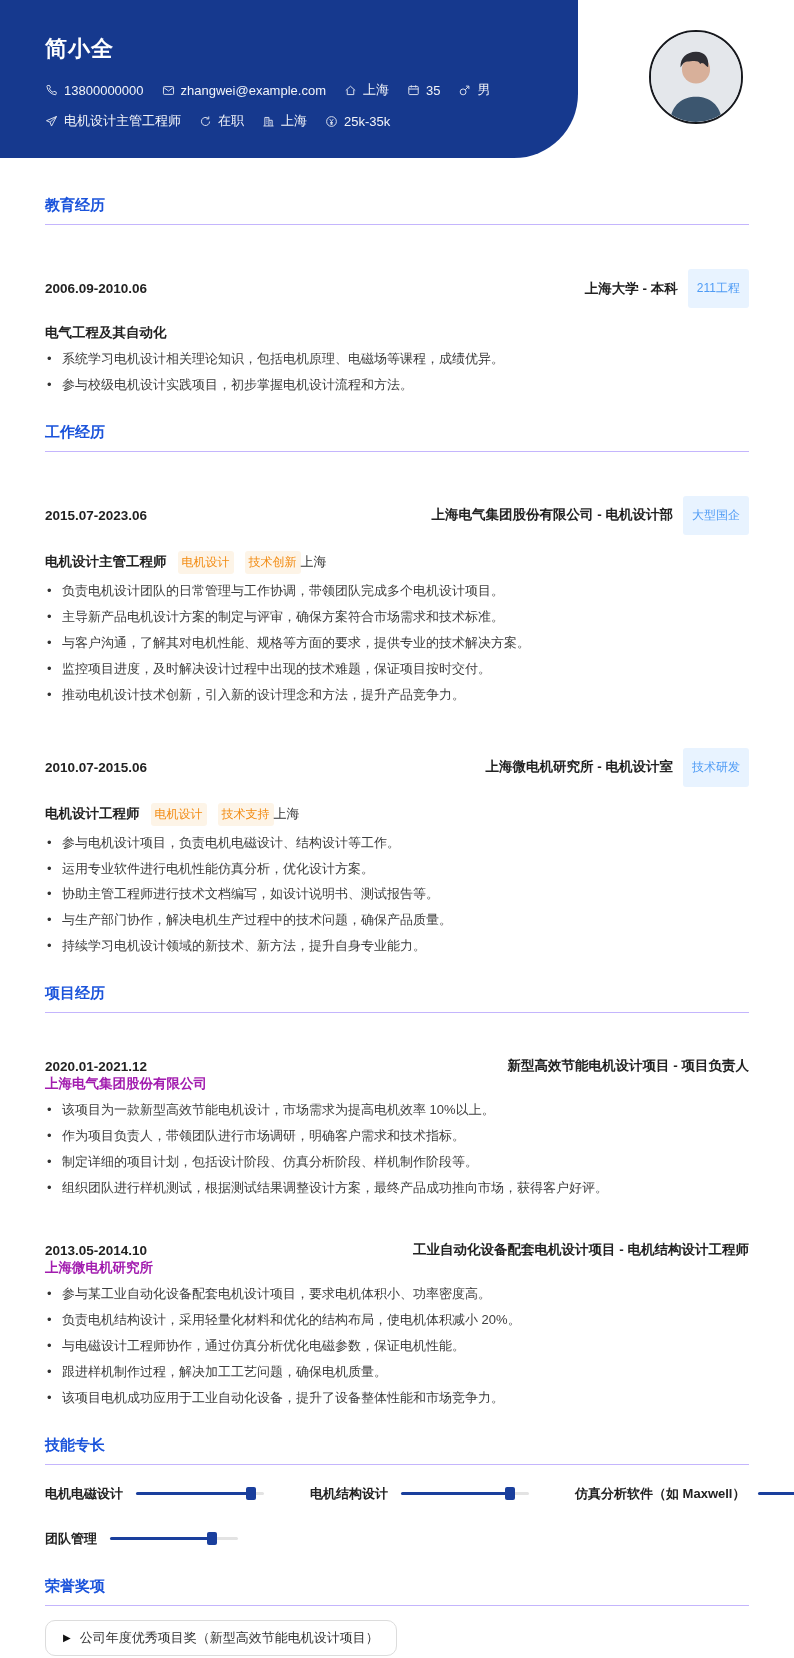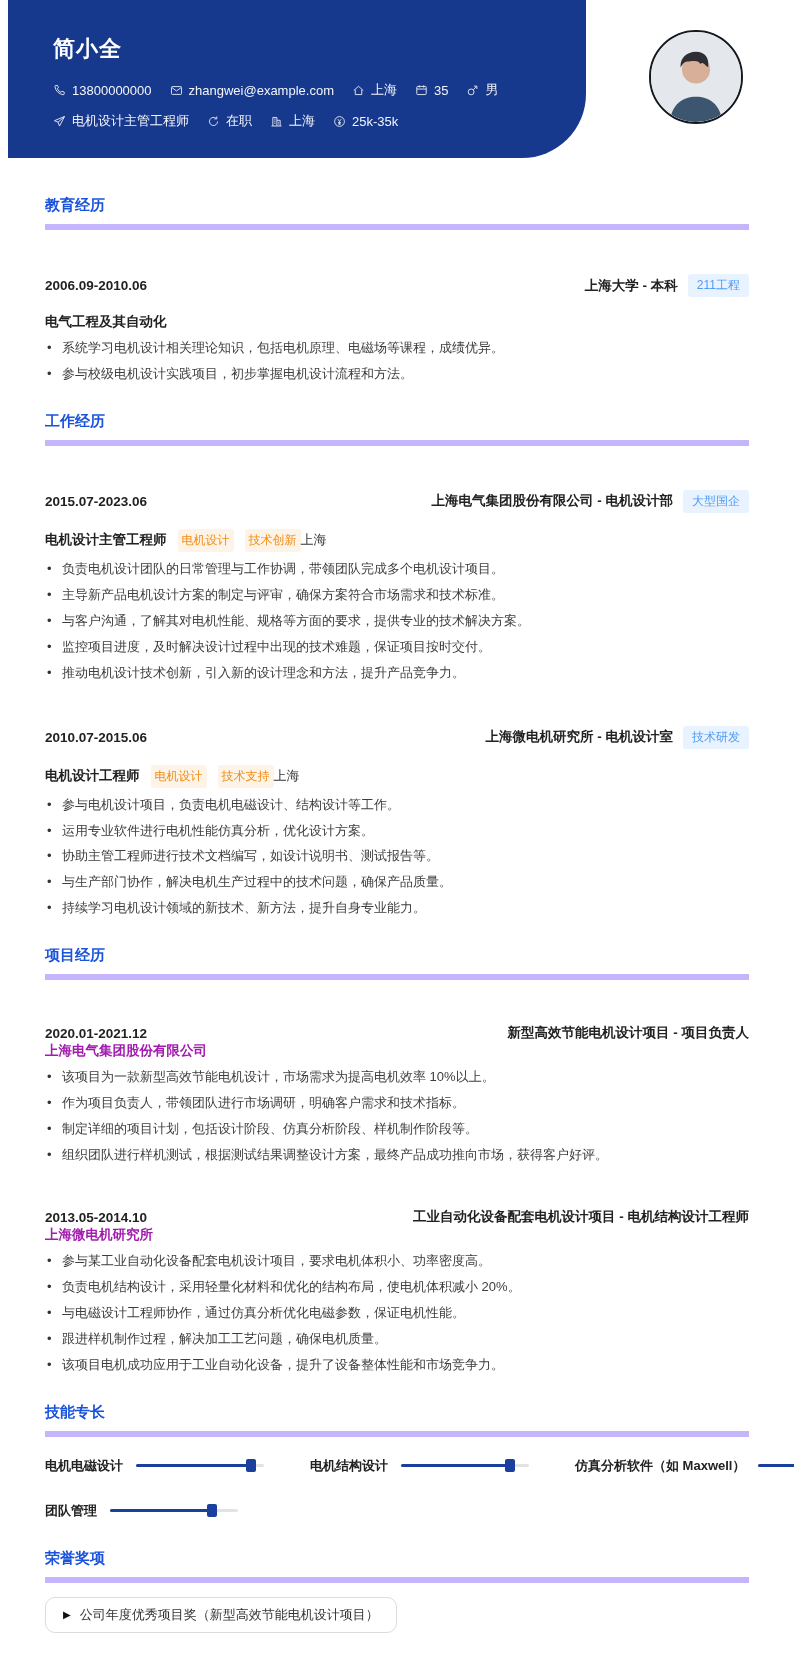--- a/index.html
+++ b/index.html
@@ -12,21 +12,21 @@
     position: relative;
   }
   
   .header {
     position: relative;
     height: 167px;
     background: #ffffff;
   }
   .header-panel {
     position: absolute;
-    left: 8px; top: 0;
+    left: 0; top: 0;
     width: 578px;
     height: 158px;
     background: #16398E;
     border-radius: 0 0 64px 0;
     padding: 34px 0 0 45px;
   }
   .name {
     color: #ffffff;
     font-size: 22px;
     font-weight: 700;
@@ -57,40 +57,40 @@
   .avatar svg { display: block; width: 100%; height: 100%; }
 
   
   .content { padding: 0 45px 20px 45px; }
   .section { margin-top: 29px; }
   .section-title {
     font-size: 15px;
     font-weight: 700;
     color: #1A53DB;
     padding-bottom: 9px;
-    border-bottom: 6px solid #c4b5fd;
+    border-bottom: 1px solid #c4b5fd;
   }
   .entry { margin-top: 21px; }
   .entry + .entry { margin-top: 22px; }
   .entry-head {
     display: flex;
     justify-content: space-between;
     align-items: center;
     font-size: 13.5px;
     font-weight: 700;
     color: #222;
     margin-top: 44px;
   }
   .head-right { display: flex; align-items: center; gap: 10px; }
   .badge {
     font-size: 12px;
     font-weight: 400;
     color: #4E9BF5;
     background: #E8F3FF;
-    padding: 3px 9px;
+    padding: 11px 9px;
     border-radius: 3px;
     white-space: nowrap;
   }
   .entry-subrow {
     margin-top: 16px;
     display: flex;
     justify-content: flex-start;
     align-items: center;
   }
   .subrow-left { display: flex; align-items: center; gap: 11px; }

